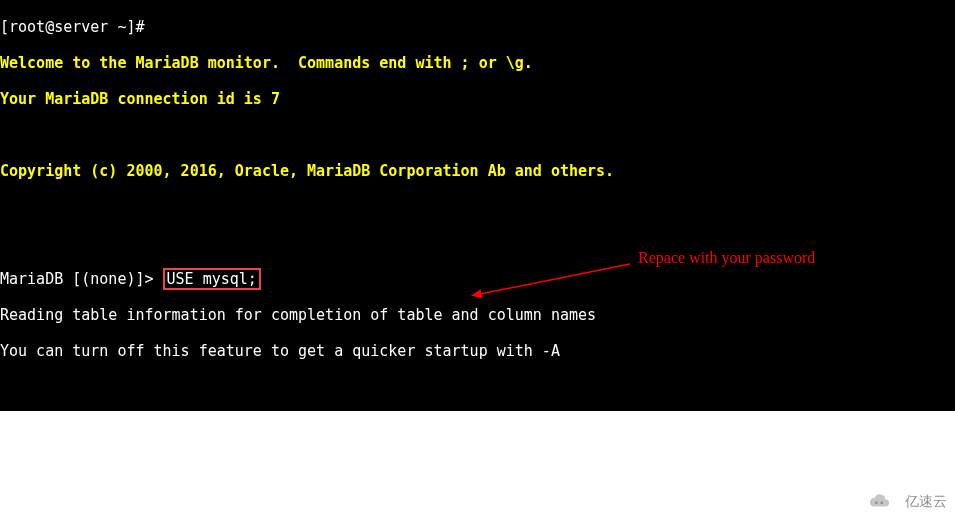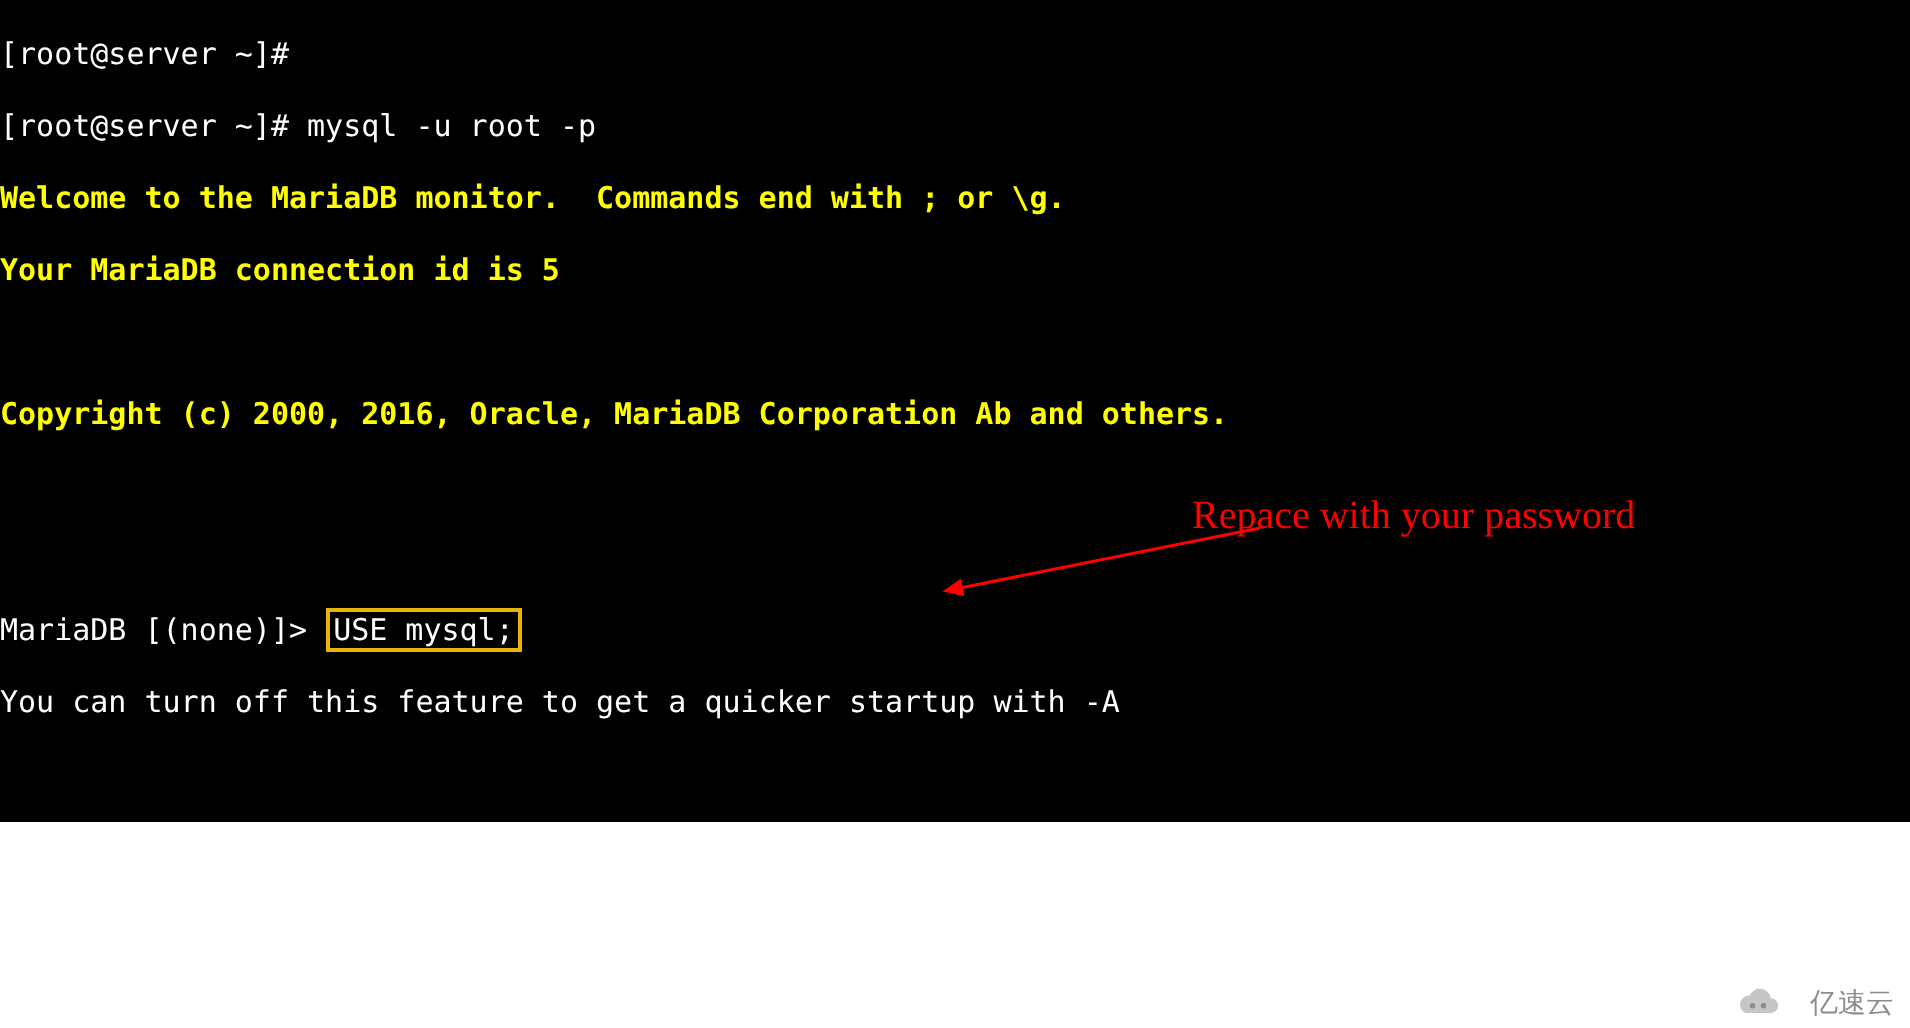--- a/index.html
+++ b/index.html
@@ -19,38 +19,38 @@
       background: #000000;
       color: #ffffff;
       white-space: pre;
       position: relative;
       padding: 0;
     }
     .line { display:block; height:18px; }
     .white  { color: #ffffff; }
     .y-bold { color: #ffff00; font-weight: bold; }
     .redbox {
-      border: 2px solid #eab308;
+      border: 2px solid #ef4444;
       border-radius: 0;
       display: inline-block;
       padding: 0 2px;
       margin: -2px 0;
     }
     .arrow {
       position: absolute;
       top: 260px;
       left: 470px;
       pointer-events:none;
     }
     .annot {
       position: absolute;
       top: 249px;
-      left: 596px;
+      left: 638px;
       font-family: "Times New Roman", serif;
-      font-size: 20px;
+      font-size: 16px;
       color: #ff0000;
       white-space: nowrap;
     }
     .watermark-strip{
       position:absolute;
       left:0; right:0; bottom:0;
       height:37px;
       background:#fff;
     }
     .watermark {
@@ -65,28 +65,28 @@
       gap:15px;
       opacity:.9;
     }
     .watermark svg{width:22px;height:16px;}
   </style>
 </head>
 <body>
 
 <div class="terminal">
 <span class="line"><span class="white">[root@server ~]#</span></span>
-<span class="line"><span class="white">[root@server ~]# </span><span class="white">mysql -u root -p</span></span>
 <span class="line"><span class="y-bold">Welcome to the MariaDB monitor.  Commands end with ; or \g.</span></span>
-<span class="line"><span class="y-bold">Your MariaDB connection id is 5</span></span>
+<span class="line"><span class="y-bold">Your MariaDB connection id is 7</span></span>
 <span class="line"></span>
 <span class="line"><span class="y-bold">Copyright (c) 2000, 2016, Oracle, MariaDB Corporation Ab and others.</span></span>
 <span class="line"></span>
 <span class="line"></span>
 <span class="line"><span class="white">MariaDB [(none)]&gt; </span><span class="redbox"><span class="white">USE mysql;</span></span></span>
+<span class="line"><span class="white">Reading table information for completion of table and column names</span></span>
 <span class="line"><span class="white">You can turn off this feature to get a quicker startup with -A</span></span>
 
 
 
 
 
 
 
 
 

